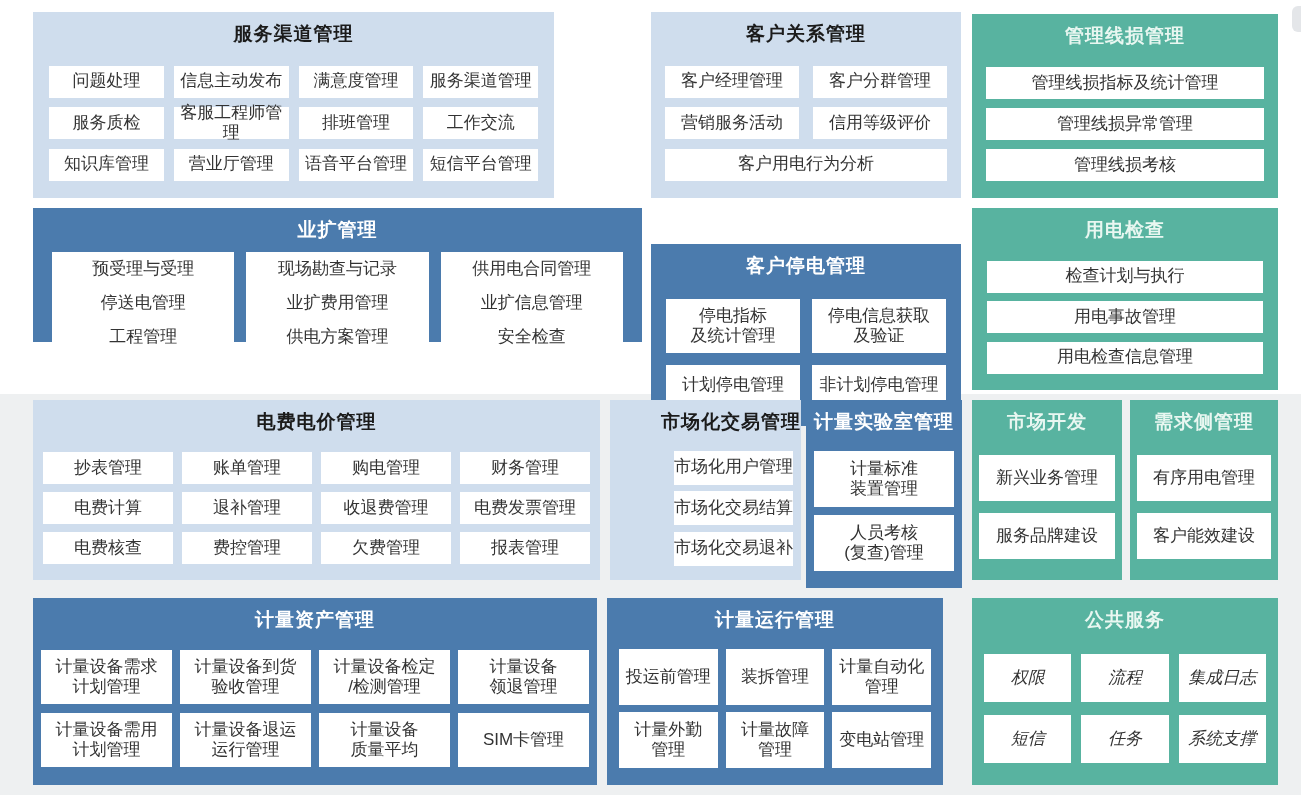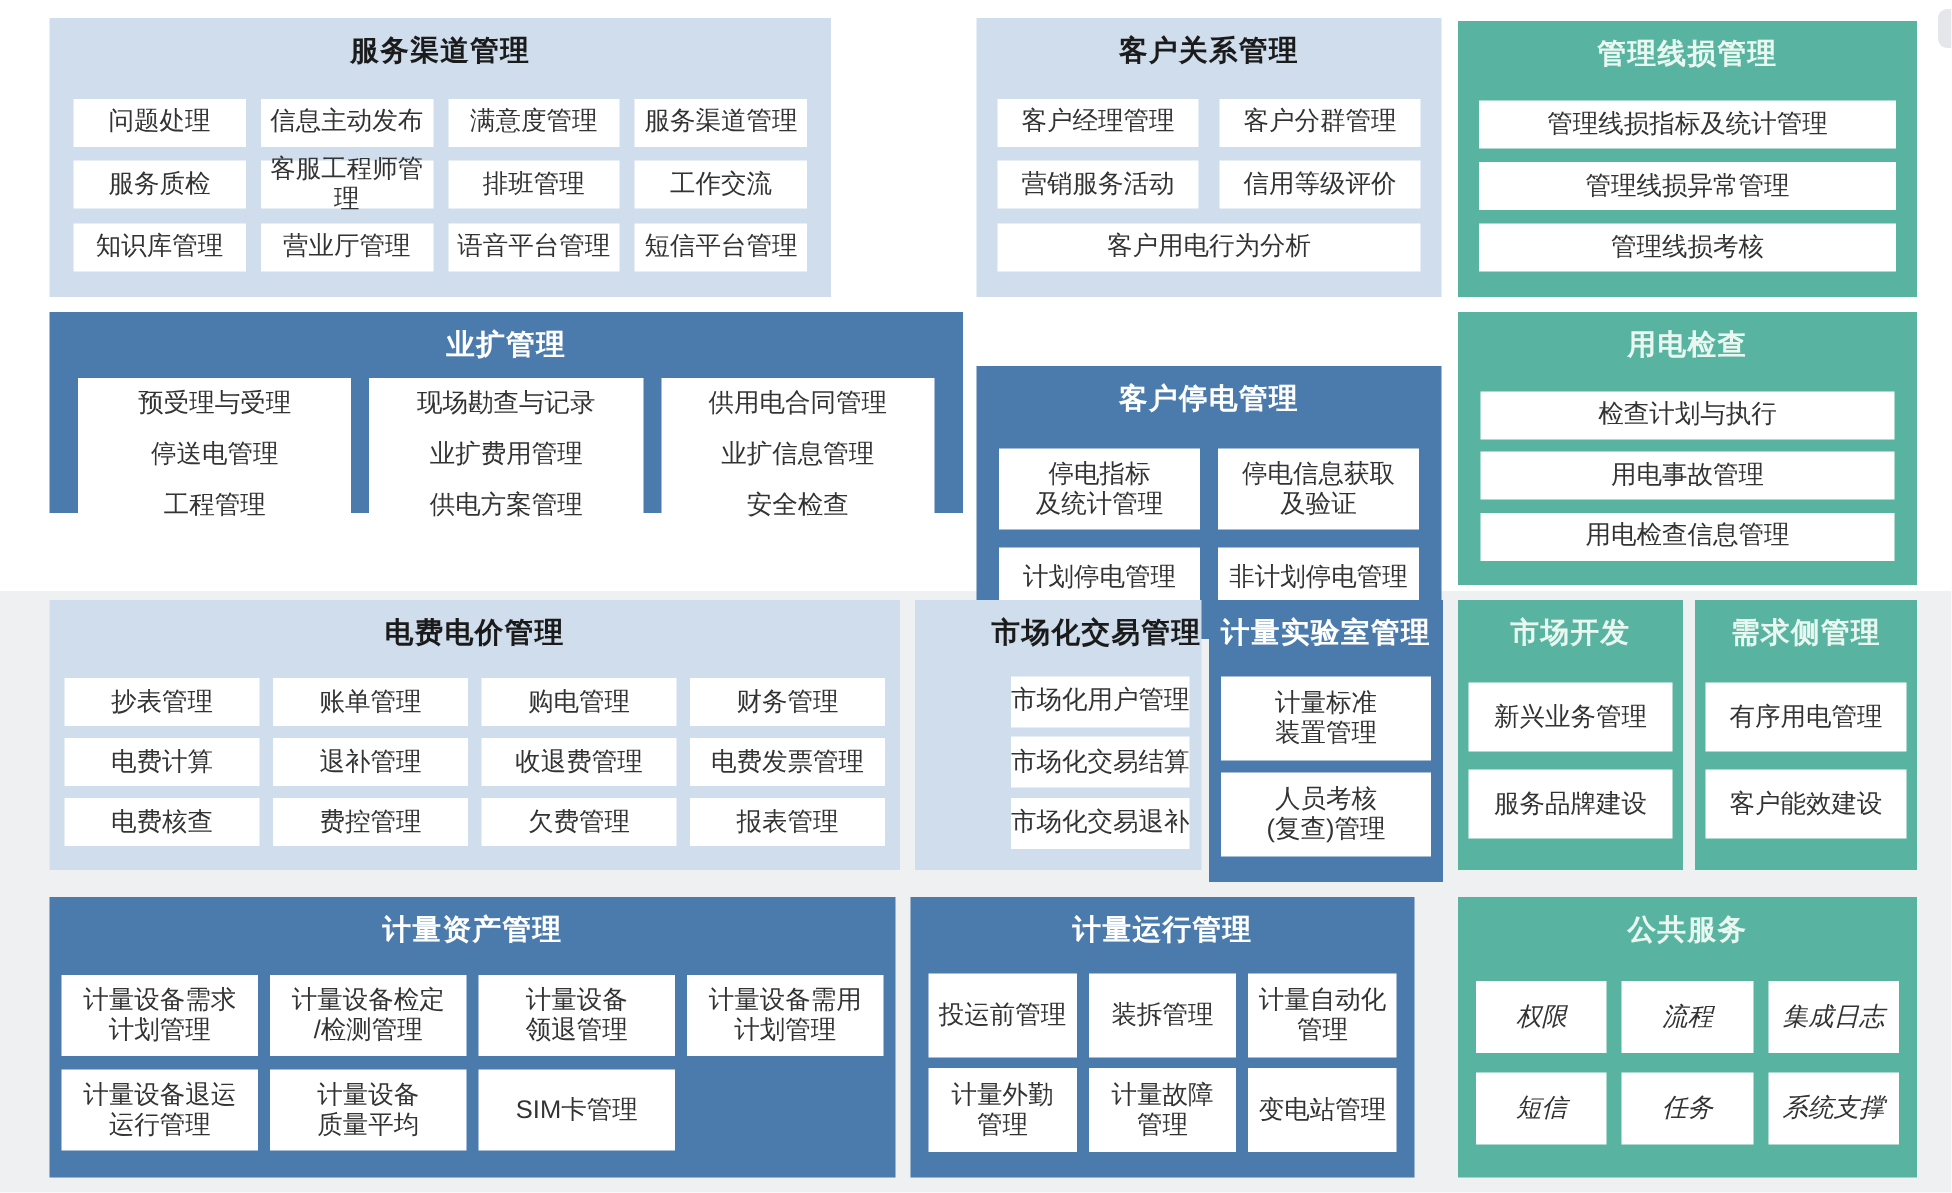--- a/index.html
+++ b/index.html
@@ -216,20 +216,22 @@
         <div class="item">有序用电管理</div>
         <div class="item">客户能效建设</div>
       </div>
   </div>
 
   <div id="p12" class="panel dark">
     <div class="panel-title">计量资产管理</div>
     <div class="items">
         <div class="item">计量设备需求
 计划管理</div>
+        <div class="item">计量设备到货
+验收管理</div>
         <div class="item">计量设备检定
 /检测管理</div>
         <div class="item">计量设备
 领退管理</div>
         <div class="item">计量设备需用
 计划管理</div>
         <div class="item">计量设备退运
 运行管理</div>
         <div class="item">计量设备
 质量平均</div>

